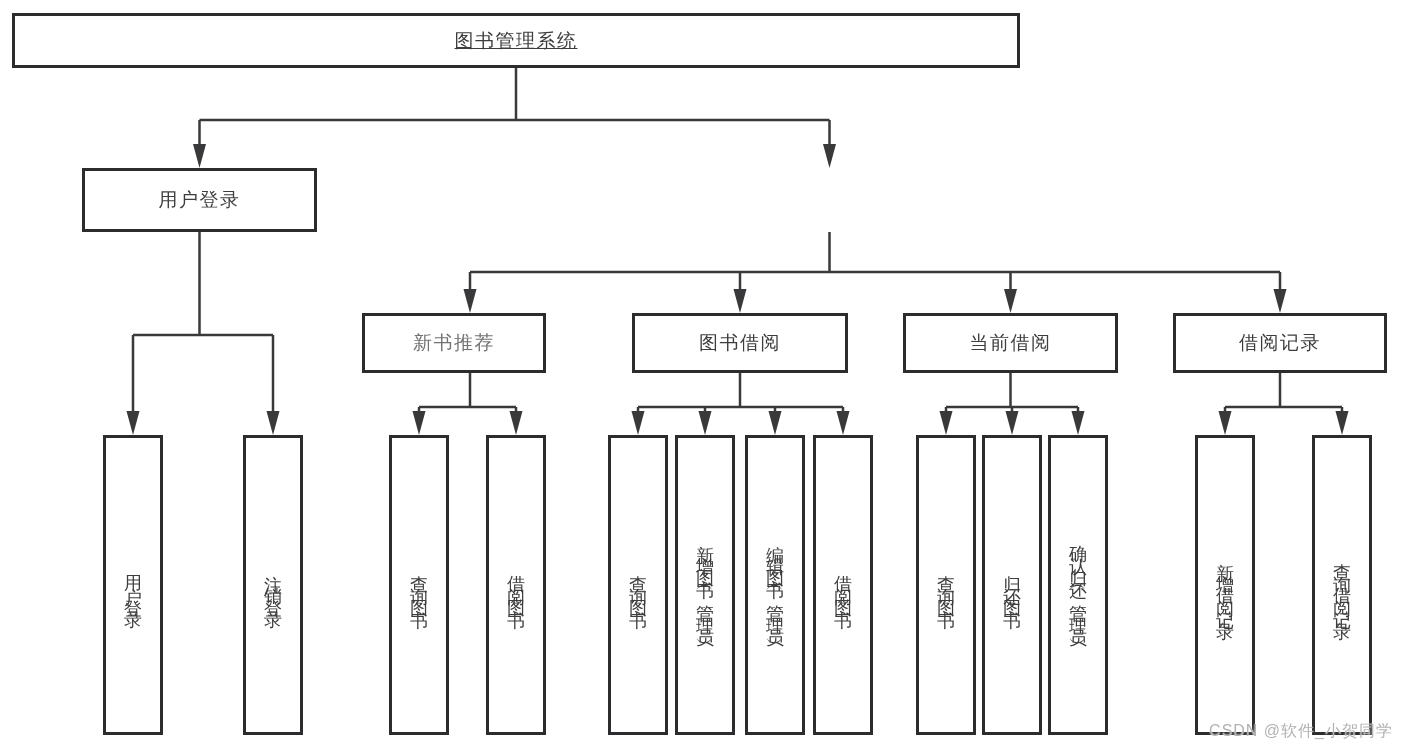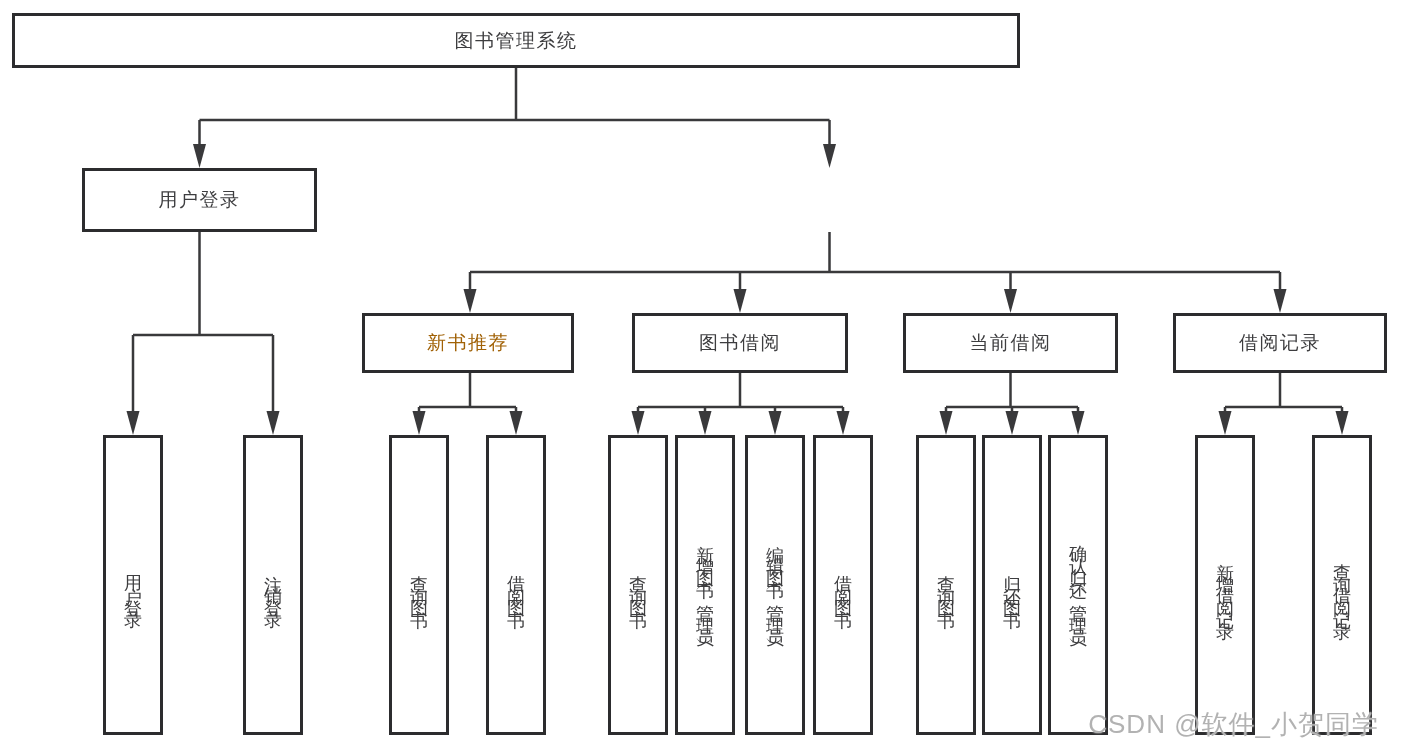--- a/index.html
+++ b/index.html
@@ -40,23 +40,23 @@
   .node.v .label {
     writing-mode: vertical-rl;
     text-orientation: mixed;
     font-size: 18px;
     line-height: 1;
     letter-spacing: 12px;
     white-space: nowrap;
   }
   #watermark {
     position: absolute;
-    right: 26px;
+    right: 12px;
     bottom: 5px;
-    font-size: 26px;
+    font-size: 16px;
     color: #b2b2b2;
     letter-spacing: 1px;
     z-index: 5;
     text-shadow: 0 0 2px #ffffff;
     white-space: nowrap;
   }
 </style>
 </head>
 <body>
 
@@ -78,29 +78,29 @@
       <polygon points="698.5,411 711.5,411 705,435" fill="#39393b"></polygon>
       <polygon points="768.5,411 781.5,411 775,435" fill="#39393b"></polygon>
       <polygon points="836.5,411 849.5,411 843,435" fill="#39393b"></polygon>
       <polygon points="939.5,411 952.5,411 946,435" fill="#39393b"></polygon>
       <polygon points="1005.5,411 1018.5,411 1012,435" fill="#39393b"></polygon>
       <polygon points="1071.5,411 1084.5,411 1078,435" fill="#39393b"></polygon>
       <polygon points="1218.5,411 1231.5,411 1225,435" fill="#39393b"></polygon>
       <polygon points="1335.5,411 1348.5,411 1342,435" fill="#39393b"></polygon>
     </svg>
 
-  <div class="node h" id="root" style="left: 12px; top: 13px; width: 1008px; height: 55px; border-color: rgb(44, 44, 46); color: rgb(61, 61, 63);">
+  <div class="node h" id="root" style="left: 12px; top: 13px; width: 1008px; height: 55px; border-color: rgb(44, 44, 46); color: rgb(61, 61, 63); text-decoration: underline;">
     <span class="label">图书管理系统</span>
   </div>
 
   <div class="node h" id="user_login" style="left: 82px; top: 168px; width: 235px; height: 64px; border-color: rgb(44, 44, 46); color: rgb(61, 61, 63);">
     <span class="label">用户登录</span>
   </div>
 
-  <div class="node h" id="new_book_rec" style="left: 362px; top: 313px; width: 212px; height: 60px; border-color: rgb(44, 44, 46); color: #a16207;">
+  <div class="node h" id="new_book_rec" style="left: 362px; top: 313px; width: 184px; height: 60px; border-color: rgb(44, 44, 46); color: #737373;">
     <span class="label">新书推荐</span>
   </div>
   <div class="node h" id="current_borrow" style="left: 903px; top: 313px; width: 215px; height: 60px; border-color: rgb(44, 44, 46); color: rgb(61, 61, 63);">
     <span class="label">当前借阅</span>
   </div>
   <div class="node h" id="book_borrow" style="left: 632px; top: 313px; width: 216px; height: 60px; border-color: rgb(44, 44, 46); color: rgb(61, 61, 63);">
     <span class="label">图书借阅</span>
   </div>
   <div class="node h" id="borrow_record" style="left: 1173px; top: 313px; width: 214px; height: 60px; border-color: rgb(44, 44, 46); color: rgb(61, 61, 63); text-align: right;">
     <span class="label">借阅记录</span>

